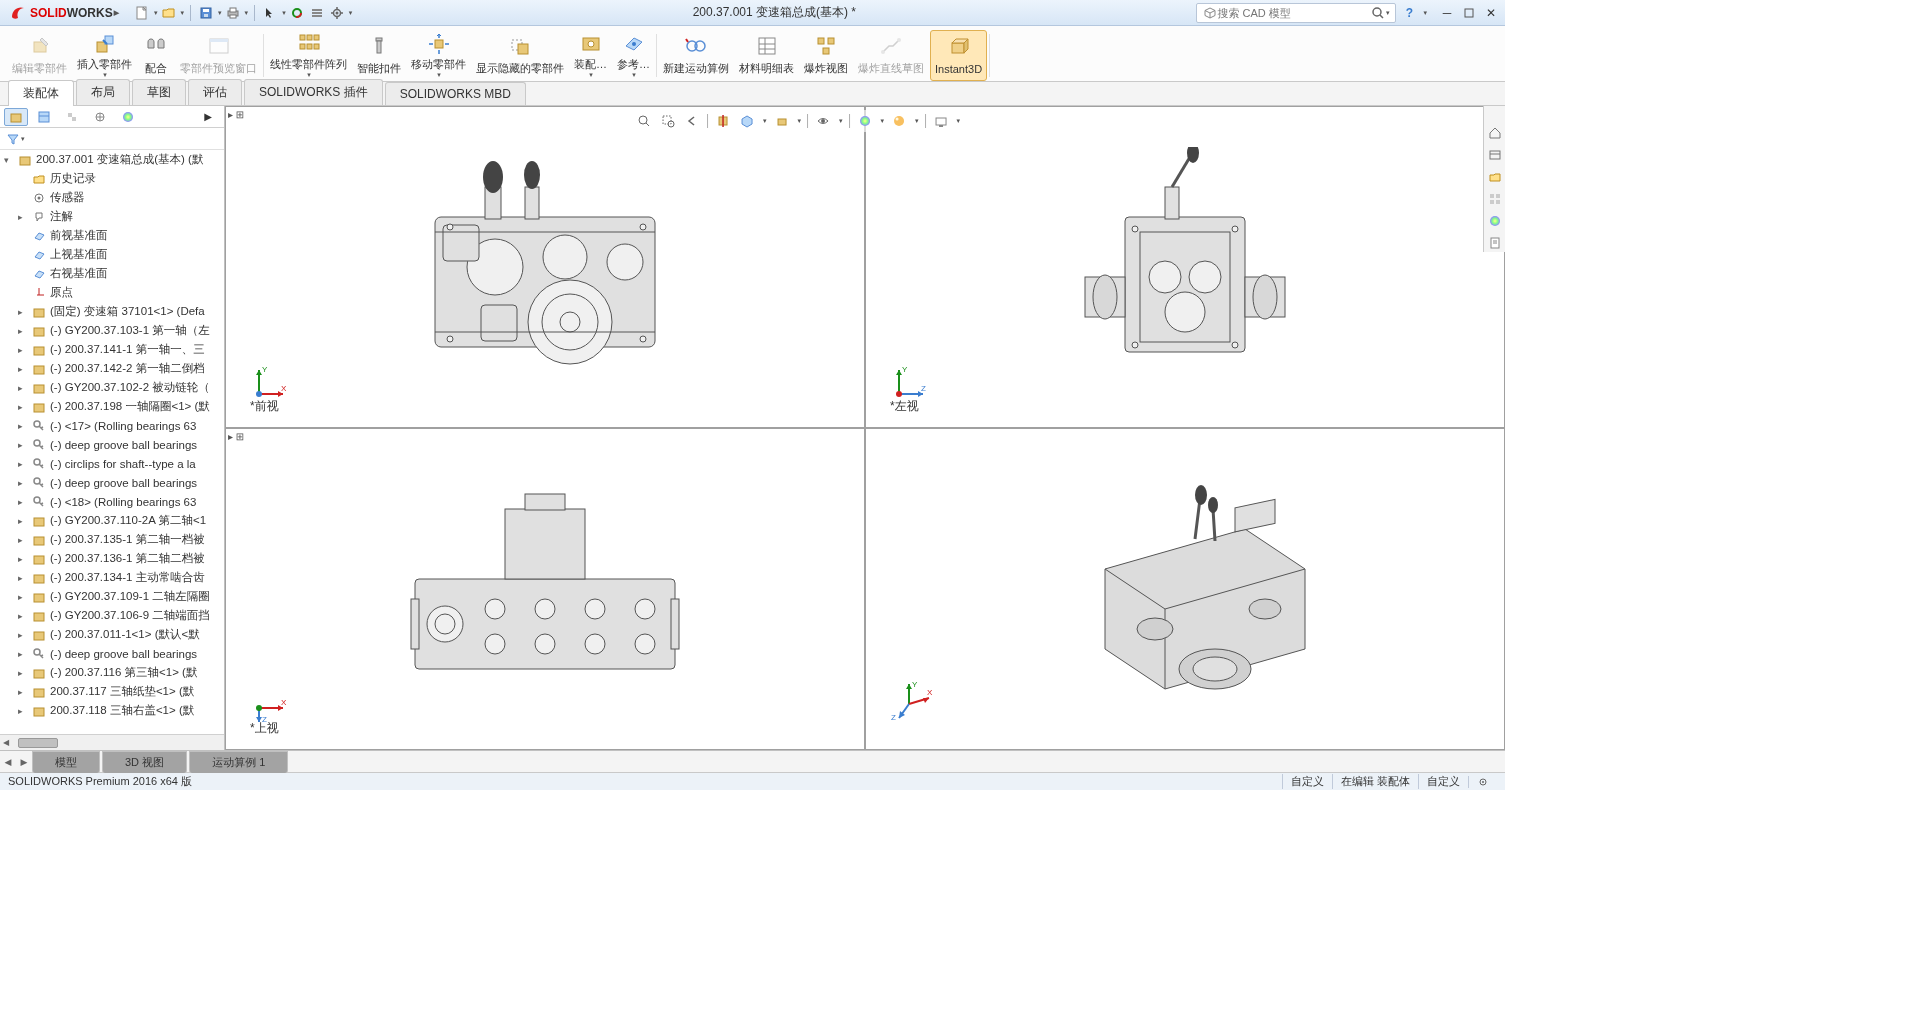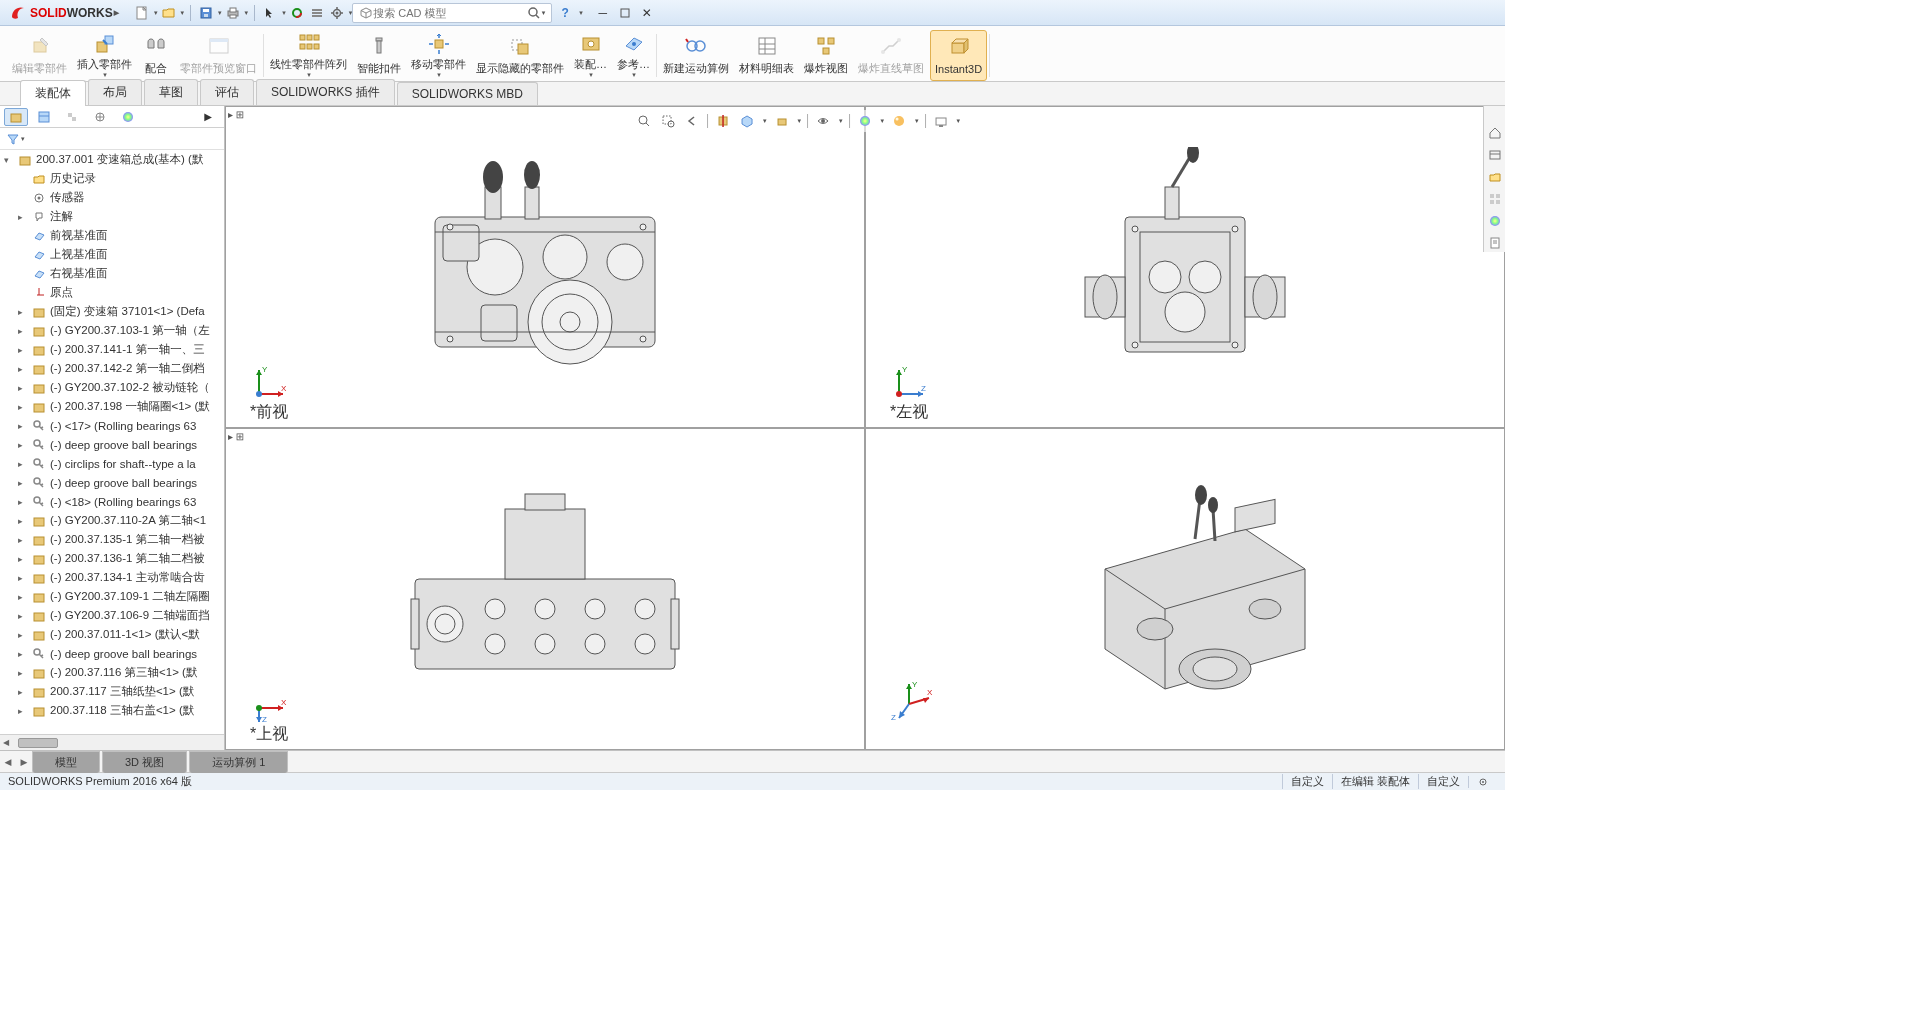--- a/index.html
+++ b/index.html
@@ -19,21 +19,21 @@
 .win-btn { width:20px; height:18px; display:flex; align-items:center; justify-content:center; cursor:pointer; }
 
 .ribbon { height:56px; background:#fcfcfc; border-bottom:1px solid #c9c9c9; display:flex; padding:4px 8px 0; }
 .rb-icon { width:28px; height:28px; display:flex; align-items:center; justify-content:center; }
 .rb-label { font-size:11px; line-height:13px; text-align:center; margin-top:2px; }
 .rb-item { display:flex; flex-direction:column; align-items:center; padding:2px 4px; cursor:pointer; border-radius:3px; }
 .rb-item.disabled { opacity:.45; cursor:default; }
 .rb-item.active { background:#ffe8b8; border:1px solid #e0b050; }
 .rb-row { display:flex; gap:2px; }
 
-.tabs { height:24px; background:#f4f4f4; border-bottom:1px solid #c9c9c9; display:flex; align-items:flex-end; padding-left:20px; }
+.tabs { height:24px; background:#f4f4f4; border-bottom:1px solid #c9c9c9; display:flex; align-items:flex-end; padding-left:8px; }
 .tab { padding:4px 14px; border:1px solid #c9c9c9; border-bottom:0; background:#ececec; margin-right:2px; border-radius:3px 3px 0 0; font-size:12px; cursor:pointer; }
 .tab.active { background:#fff; position:relative; top:1px; }
 
 .workspace { display:flex; height:644px; }
 .left-panel { width:225px; border-right:1px solid #c0c0c0; display:flex; flex-direction:column; background:#fff; }
 .lp-toolbar { height:22px; border-bottom:1px solid #d0d0d0; display:flex; align-items:center; padding:0 4px; gap:4px; }
 .lp-btn { width:24px; height:18px; display:flex; align-items:center; justify-content:center; cursor:pointer; border-radius:2px; }
 .lp-btn.active { background:#d8e8f8; border:1px solid #7da8d8; }
 .lp-filter { height:22px; border-bottom:1px solid #e0e0e0; display:flex; align-items:center; padding:0 6px; }
 .tree { flex:1; overflow:auto; font-size:11.5px; }
@@ -45,21 +45,21 @@
 .hscroll { height:16px; border-top:1px solid #d0d0d0; display:flex; align-items:center; background:#f0f0f0; }
 .hscroll-thumb { width:40px; height:10px; background:#c0c0c0; border:1px solid #999; margin-left:6px; border-radius:2px; }
 
 .view-area { flex:1; display:flex; flex-direction:column; position:relative; }
 .view-toolbar { position:absolute; top:4px; left:50%; transform:translateX(-70%); display:flex; gap:6px; align-items:center; z-index:5; background:rgba(255,255,255,.6); padding:2px 6px; border-radius:3px; }
 .vt-btn { width:18px; height:18px; display:flex; align-items:center; justify-content:center; cursor:pointer; }
 .vt-sep { width:1px; height:14px; background:#b0b0b0; }
 .view-grid { flex:1; display:grid; grid-template-columns:1fr 1fr; grid-template-rows:1fr 1fr; }
 .viewport { border:1px solid #a0a0a0; position:relative; background:#fff; overflow:hidden; }
 .vp-asterisk { position:absolute; left:2px; top:2px; font-size:10px; color:#555; }
-.vp-label { position:absolute; left:24px; bottom:4px; font-size:16px; }
+.vp-label { position:absolute; left:24px; bottom:12px; font-size:12px; }
 .vp-axis { position:absolute; }
 .vp-content { position:absolute; left:50%; top:50%; transform:translate(-50%,-50%); }
 .mdi-ctrl { position:absolute; right:4px; top:2px; display:flex; gap:2px; }
 .mdi-btn { width:16px; height:14px; border:1px solid #a8a8a8; background:#f0f0f0; cursor:pointer; display:flex; align-items:center; justify-content:center; font-size:9px; }
 
 .right-rail { position:absolute; right:0; top:0; width:22px; background:#f4f4f4; border-left:1px solid #c9c9c9; display:flex; flex-direction:column; align-items:center; gap:4px; padding-top:18px; z-index:3; }
 .rr-btn { width:18px; height:18px; cursor:pointer; display:flex; align-items:center; justify-content:center; }
 
 .bottom-tabs { height:22px; border-top:1px solid #c0c0c0; display:flex; align-items:center; background:#f4f4f4; }
 .bt-arrow { width:16px; text-align:center; cursor:pointer; color:#666; font-size:9px; }
@@ -143,20 +143,21 @@
           <g stroke="#666" stroke-width="1.5">
             <line x1="7" y1="1" x2="7" y2="3"></line>
             <line x1="7" y1="11" x2="7" y2="13"></line>
             <line x1="1" y1="7" x2="3" y2="7"></line>
             <line x1="11" y1="7" x2="13" y2="7"></line>
           </g>
         </svg>
       </span>
       <span class="drop">▾</span>
   </div>
+  <div class="title-center">200.37.001  变速箱总成(基本) *</div>
   <div class="title-right">
     <div class="search-box">
       <svg width="14" height="14">
           <path d="M7 2 L12 4.5 L12 9.5 L7 12 L2 9.5 L2 4.5 Z M2 4.5 L7 7 L12 4.5 M7 7 L7 12" fill="none" stroke="#888"></path>
         </svg>
       <input placeholder="搜索 CAD 模型" style="">
       <svg width="14" height="14">
           <circle cx="6" cy="6" r="4" fill="none" stroke="#666" stroke-width="1.5"></circle>
           <line x1="9" y1="9" x2="12" y2="12" stroke="#666" stroke-width="1.5"></line>
         </svg>

